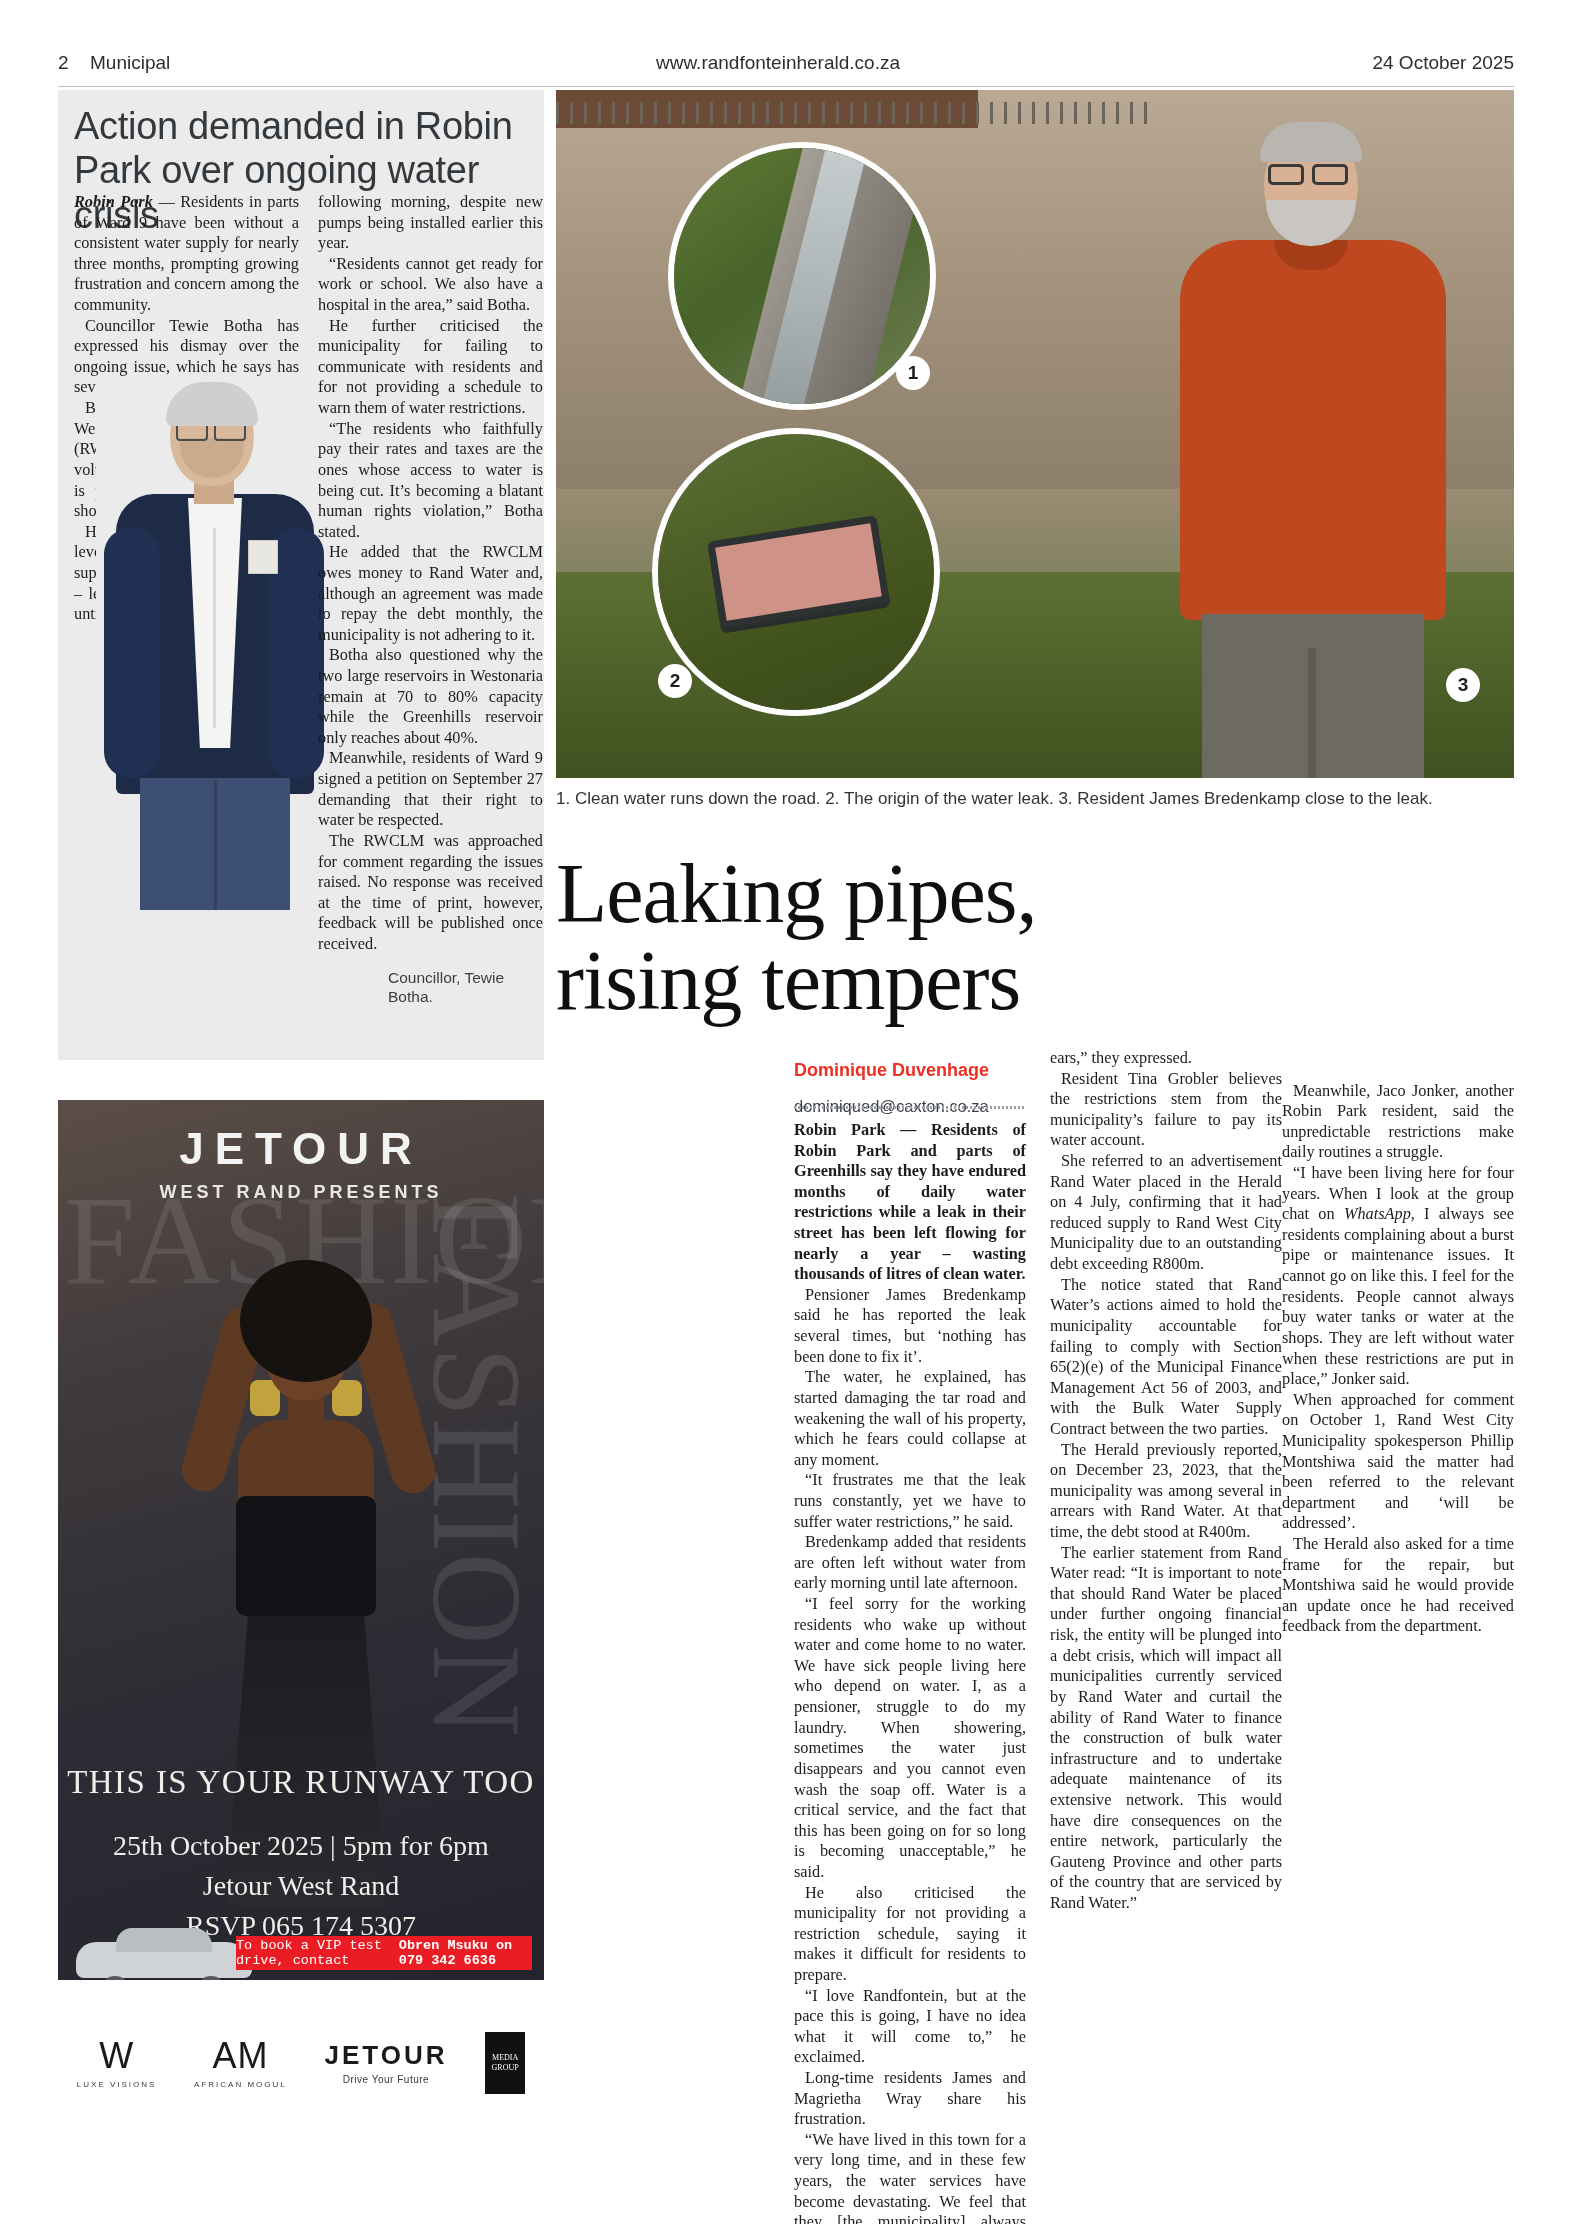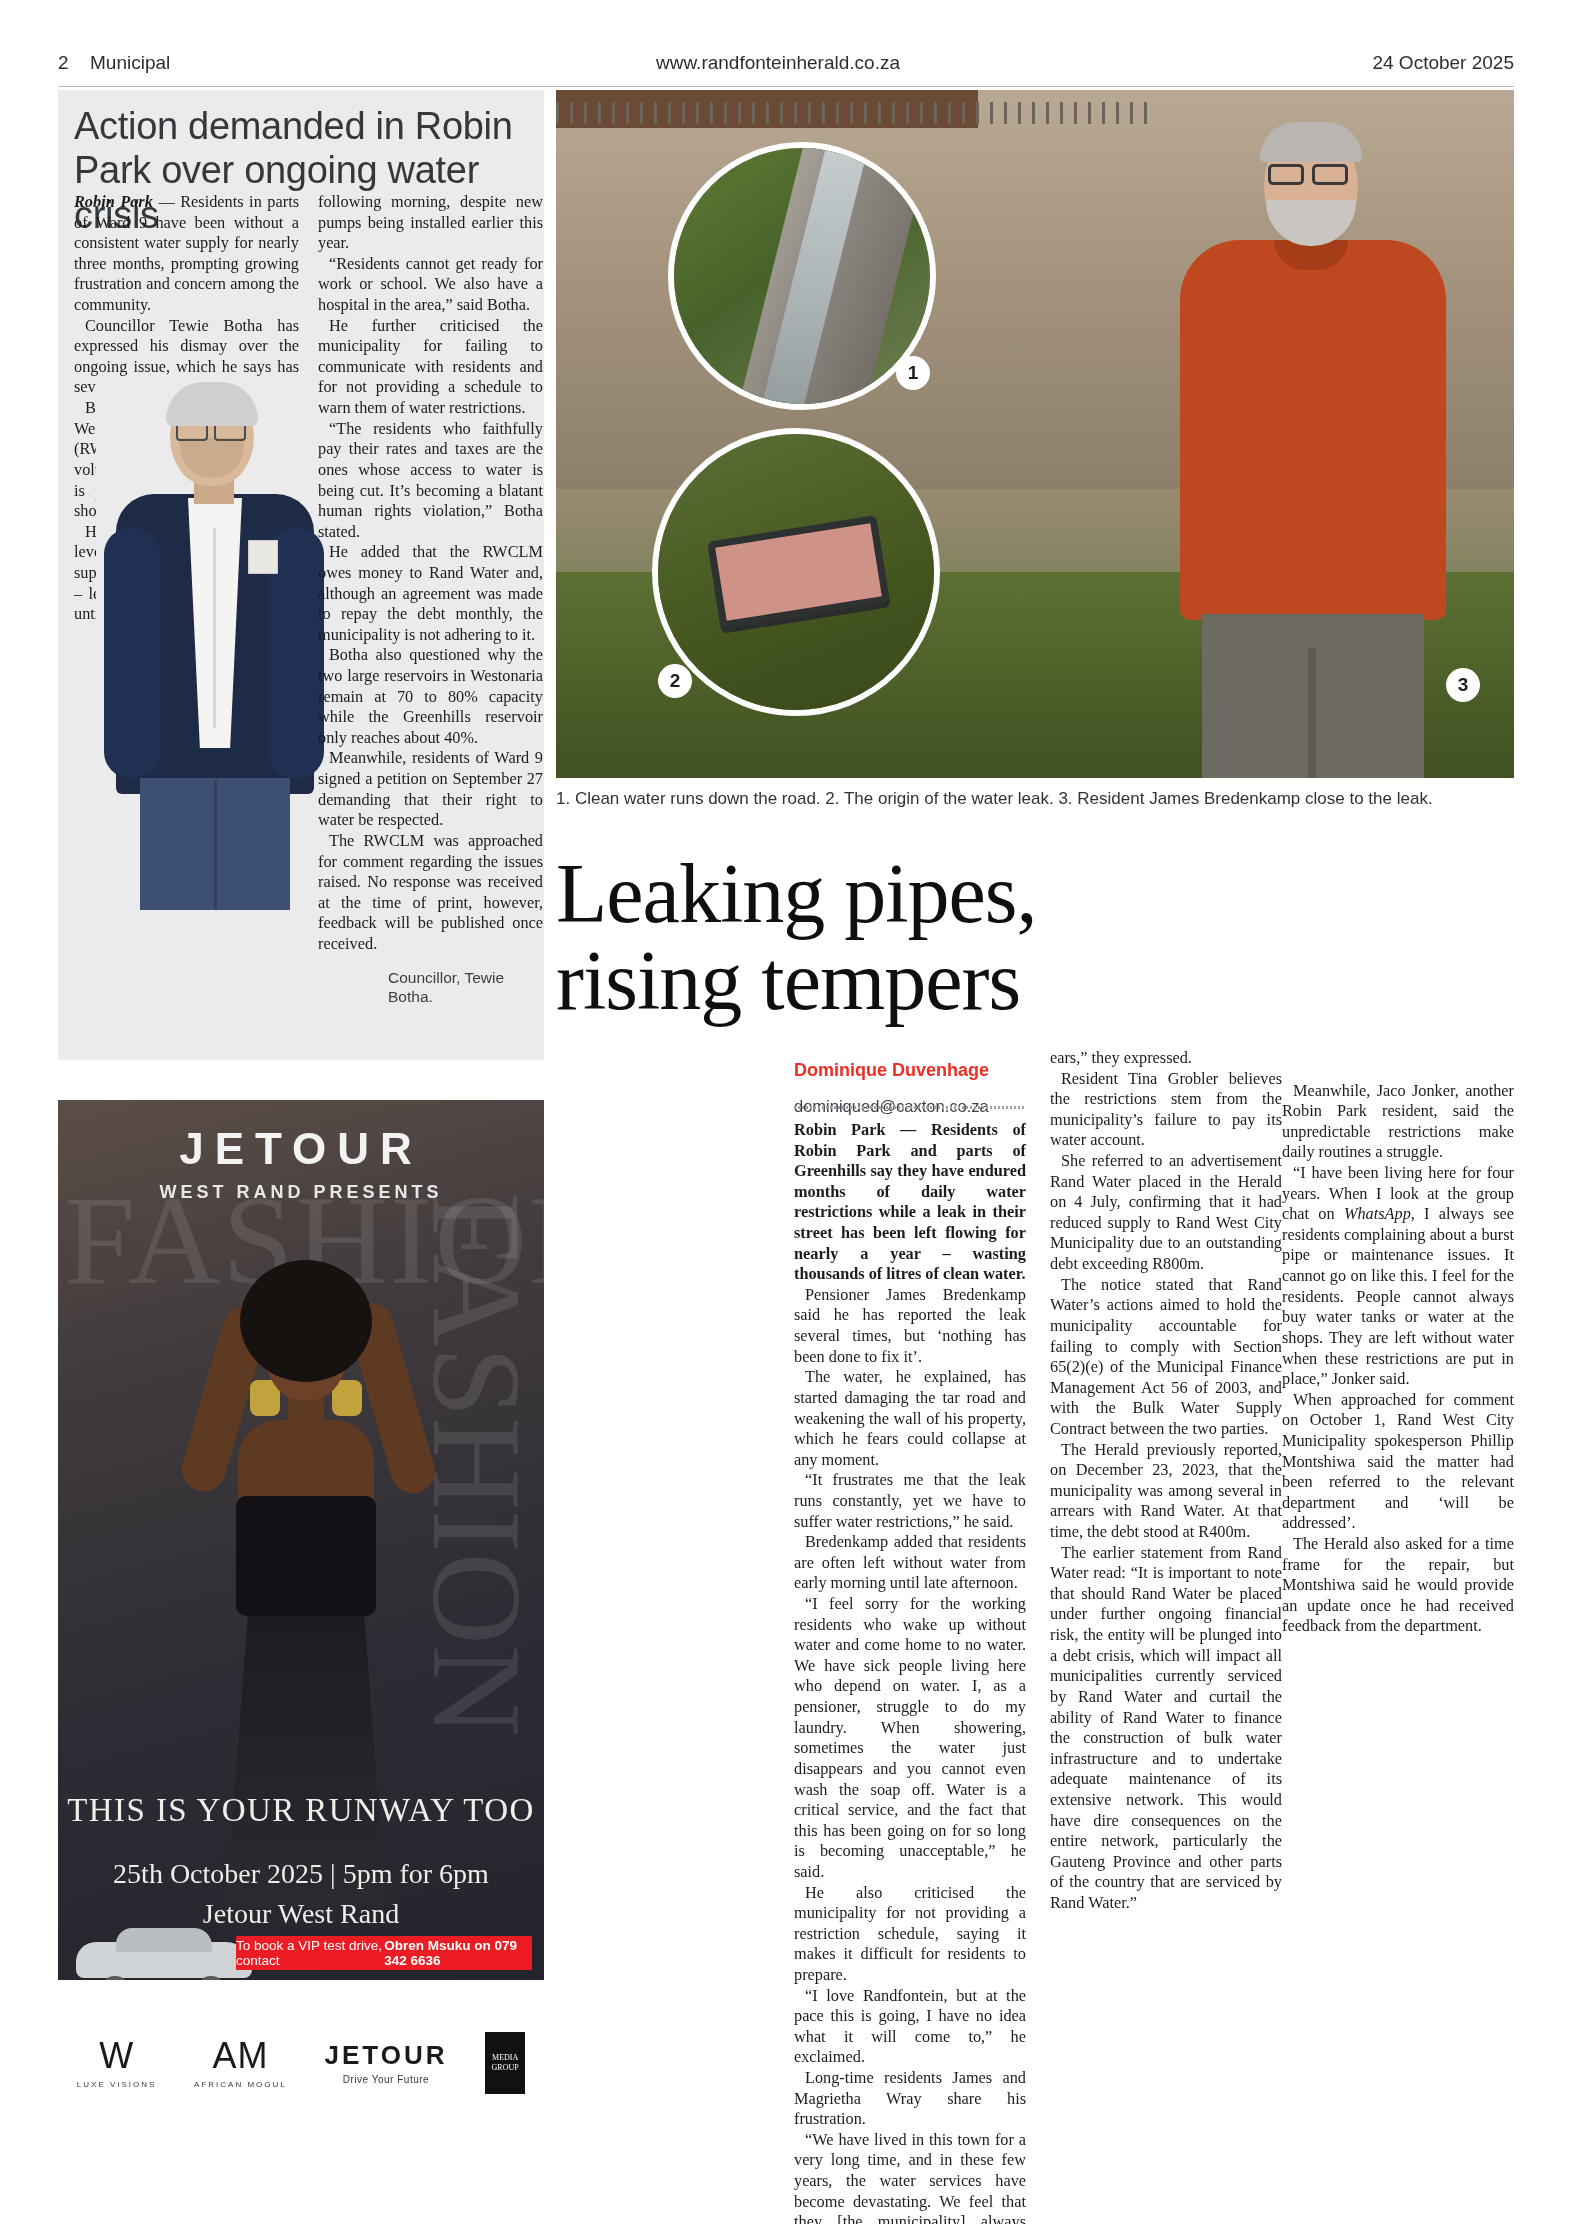--- a/index.html
+++ b/index.html
@@ -209,38 +209,38 @@
   .md-skirt { position:absolute; left:40px; top:346px; width:160px; height:300px;
         background:linear-gradient(180deg,#1b1b20 0%,#2a2a31 100%);
         clip-path:polygon(14% 0,86% 0,100% 100%,0 100%); }
   .md-ear-l { position:absolute; left:64px; top:120px; width:30px; height:36px;
         background:#c2a23c; border-radius:8px; }
   .md-ear-r { position:absolute; left:146px; top:120px; width:30px; height:36px;
         background:#c2a23c; border-radius:8px; }
 
   .ad-lines { position:absolute; left:0; right:0; top:664px; text-align:center;
         font-family:"Liberation Serif", serif; color:#f0eee9; }
-  .ad-l1 { font-size:33px; letter-spacing:1.4px;margin-top:28px; }
+  .ad-l1 { font-size:33px; letter-spacing:1.4px; }
   .ad-l2 { font-size:28px; margin-top:29px; }
   .ad-l3 { font-size:28px; margin-top:8px; }
   .ad-l4 { font-size:28px; margin-top:8px; }
 
   .ad-car { position:absolute; left:18px; top:826px; width:176px; height:68px; }
   .car-body { position:absolute; left:0; top:16px; width:176px; height:36px;
         background:#cfd3d6; border-radius:20px 26px 8px 8px; }
   .car-roof { position:absolute; left:40px; top:2px; width:96px; height:24px;
         background:#b9bec2; border-radius:16px 18px 0 0; }
   .car-w1 { position:absolute; left:24px; top:50px; width:30px; height:30px;
         background:#17181a; border-radius:50%; border:5px solid #54585c; }
   .car-w2 { position:absolute; left:120px; top:50px; width:30px; height:30px;
         background:#17181a; border-radius:50%; border:5px solid #54585c; }
 
   .ad-cta { position:absolute; left:178px; top:836px; width:296px; height:34px;
         background:#ec1c24; display:flex; align-items:center; justify-content:center;
-        font-family:Liberation Sans, sans-serif; font-size:13.5px; color:#fff; }
+        font-family:Liberation Mono, monospace; font-size:13.5px; color:#fff; }
   .ad-cta b { font-weight:bold; }
 
   .ad-footer { position:absolute; left:0; top:880px; width:486px; height:186px; background:#fff; }
   .logos { position:absolute; left:0; top:28px; width:486px; height:110px;
         display:flex; align-items:center; justify-content:space-around; }
   .logo { text-align:center; font-family:"Liberation Sans", sans-serif; color:#1a1a1a; }
   .logo .mark { font-size:36px; line-height:1; letter-spacing:1px; }
   .logo .sub { font-size:8px; letter-spacing:2px; margin-top:6px; color:#3a3a3a; }
   .logo-box { width:40px; height:62px; background:#111; color:#fff;
         display:flex; align-items:center; justify-content:center;

